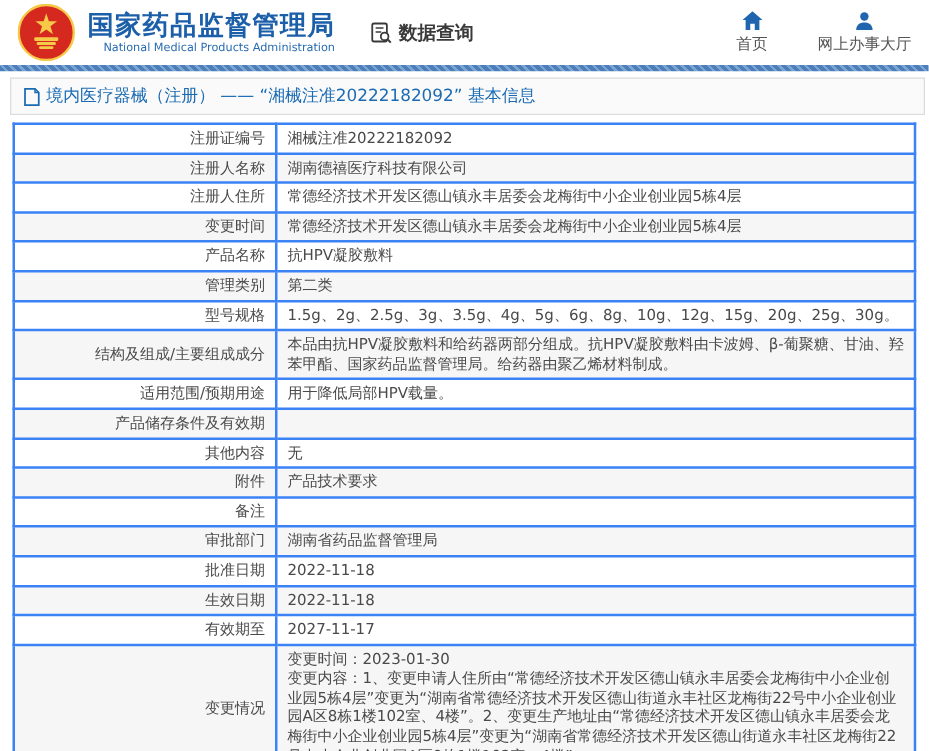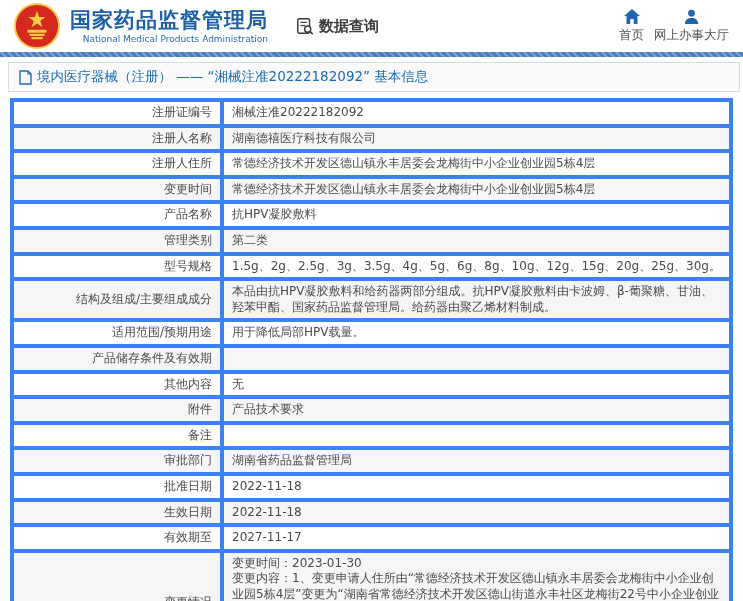--- a/index.html
+++ b/index.html
@@ -7,38 +7,38 @@
     font-family:"DejaVu Sans","Liberation Sans",sans-serif; }
 
   
   .header { display:flex; align-items:center; height:52px; padding:0 14px; background:#fff; }
   .logo { display:flex; align-items:center; gap:10px; cursor:pointer; }
   .emblem { width:46px; height:46px; flex:0 0 auto; }
   .org-title { font-size:21px; font-weight:bold; color:#1c5fa9; letter-spacing:1px; line-height:1.15; }
   .org-sub { font-size:9px; color:#2a6cb0; margin-top:2px;text-align:right; }
   .data-query { display:flex; align-items:center; gap:5px; margin-left:28px; cursor:pointer;
     font-size:15px; font-weight:600; color:#3a3a3a; }
-  .hdr-right { margin-left:auto; display:flex; gap:10px;align-items:flex-end; }
+  .hdr-right { margin-left:auto; display:flex; gap:40px;align-items:flex-end; }
   .hdr-nav { display:flex; flex-direction:column; align-items:center; gap:3px; cursor:pointer;
     font-size:12.5px; color:#555; }
   .hdr-nav svg { display:block; }
 
   
   .band { height:5px; width:100%;
     background:repeating-linear-gradient(45deg,#4b7fbb 0 3px,#7da3cf 3px 5px); }
 
   
   .title-bar { margin:5px 3px 6px 8px; border:1px solid #dcdcdc; background:#fafafa;
     padding:5px 10px; display:flex; align-items:center; gap:5px;
     font-size:13.5px; color:#1a6bb3; }
   .title-bar svg { flex:0 0 auto; }
 
   
   .info-table { width:723px; margin:0 10px; border-collapse:collapse; table-layout:fixed; }
-  .info-table td { border:4px solid #3b82f6; font-size:12px; color:#4a4a4a;
+  .info-table td { border:2px solid #3b82f6; font-size:12px; color:#4a4a4a;
     padding:3px 8px; vertical-align:middle; line-height:1.3; }
   .info-table tr:nth-child(even) td { background:#f6f6f6; }
   .info-table tr:nth-child(odd) td { background:#fff; }
   td.lbl { width:210px; text-align:right; color:#4a4a4a; }
   td.val { text-align:left; white-space:pre-line; word-break:break-all; }
 </style>
 </head>
 <body>
 
 <div class="header">

